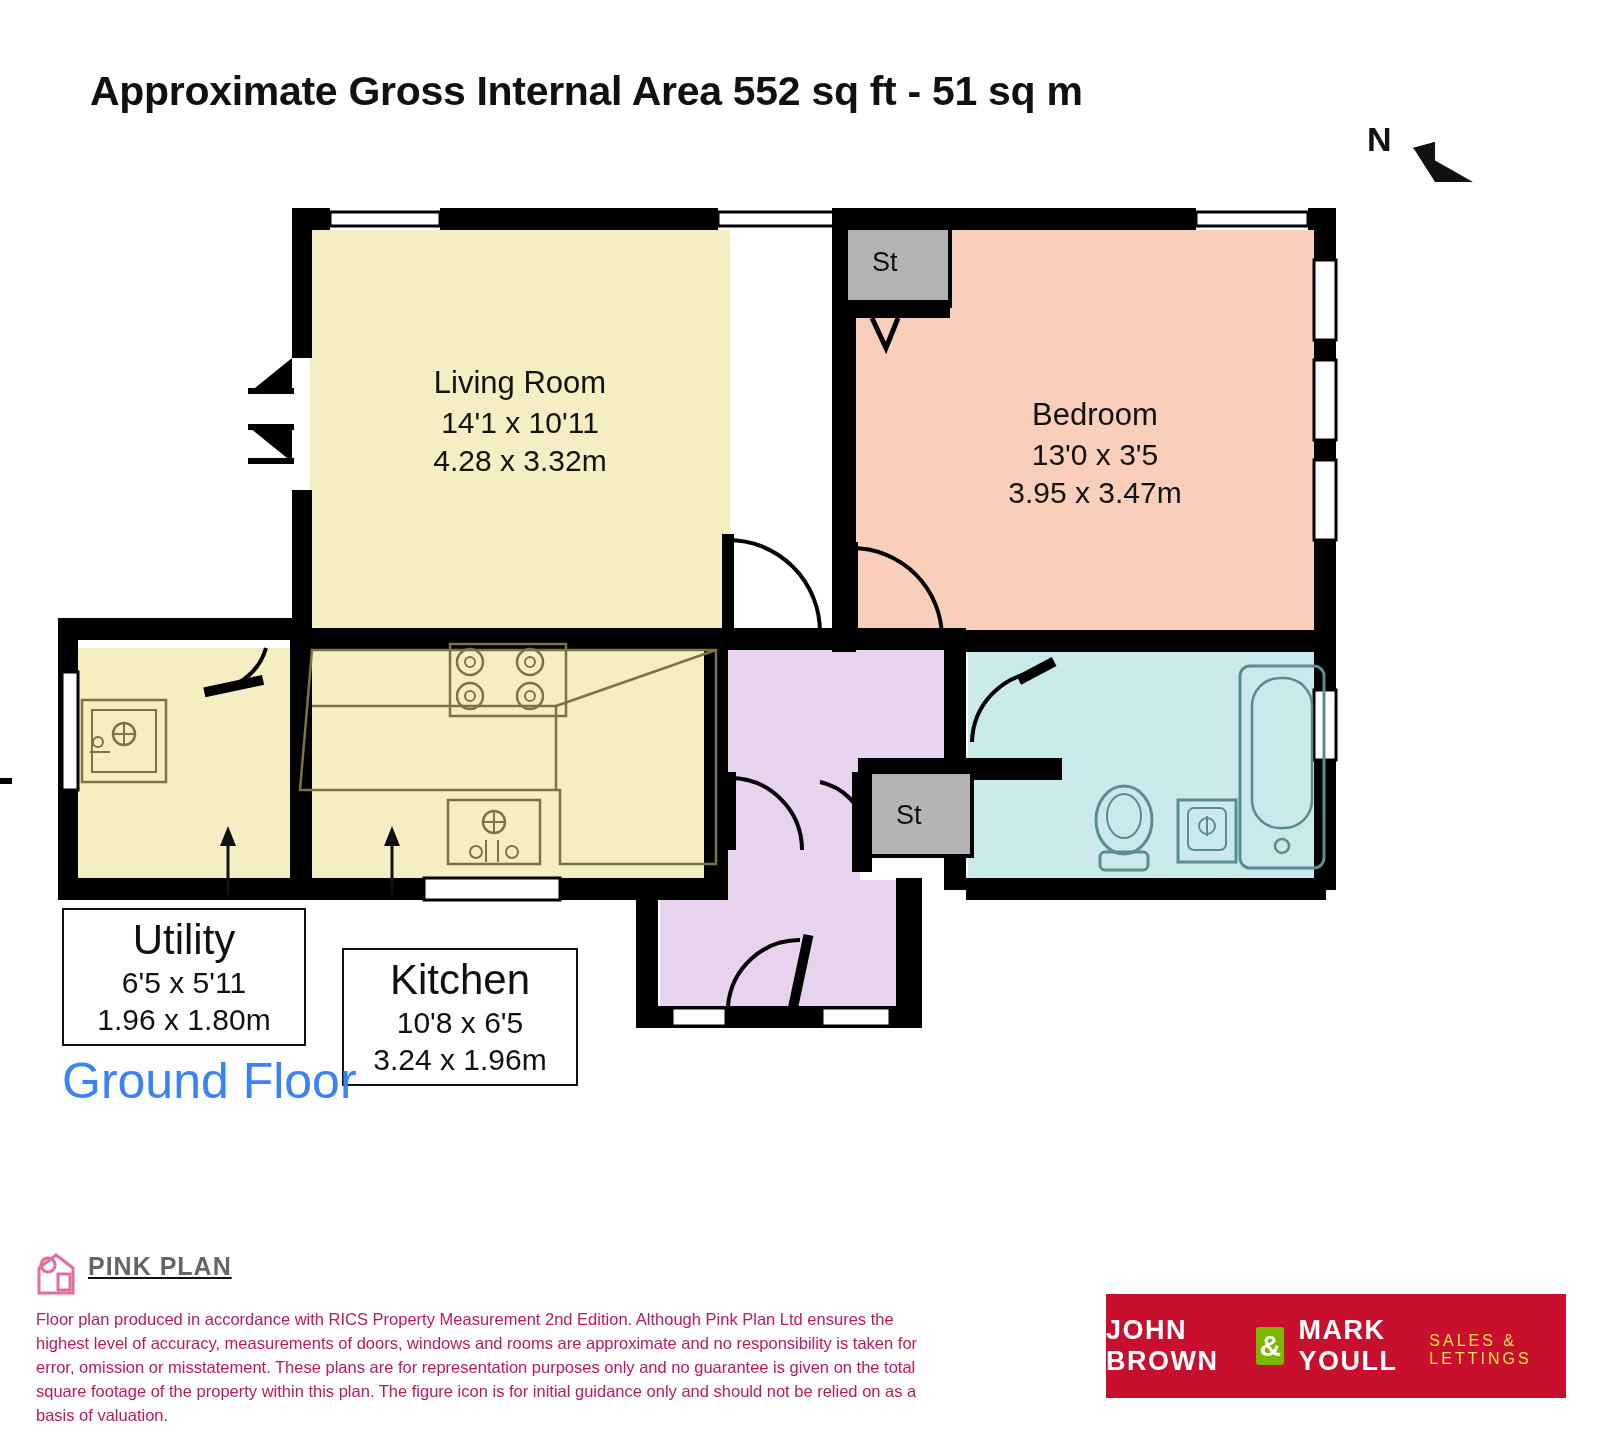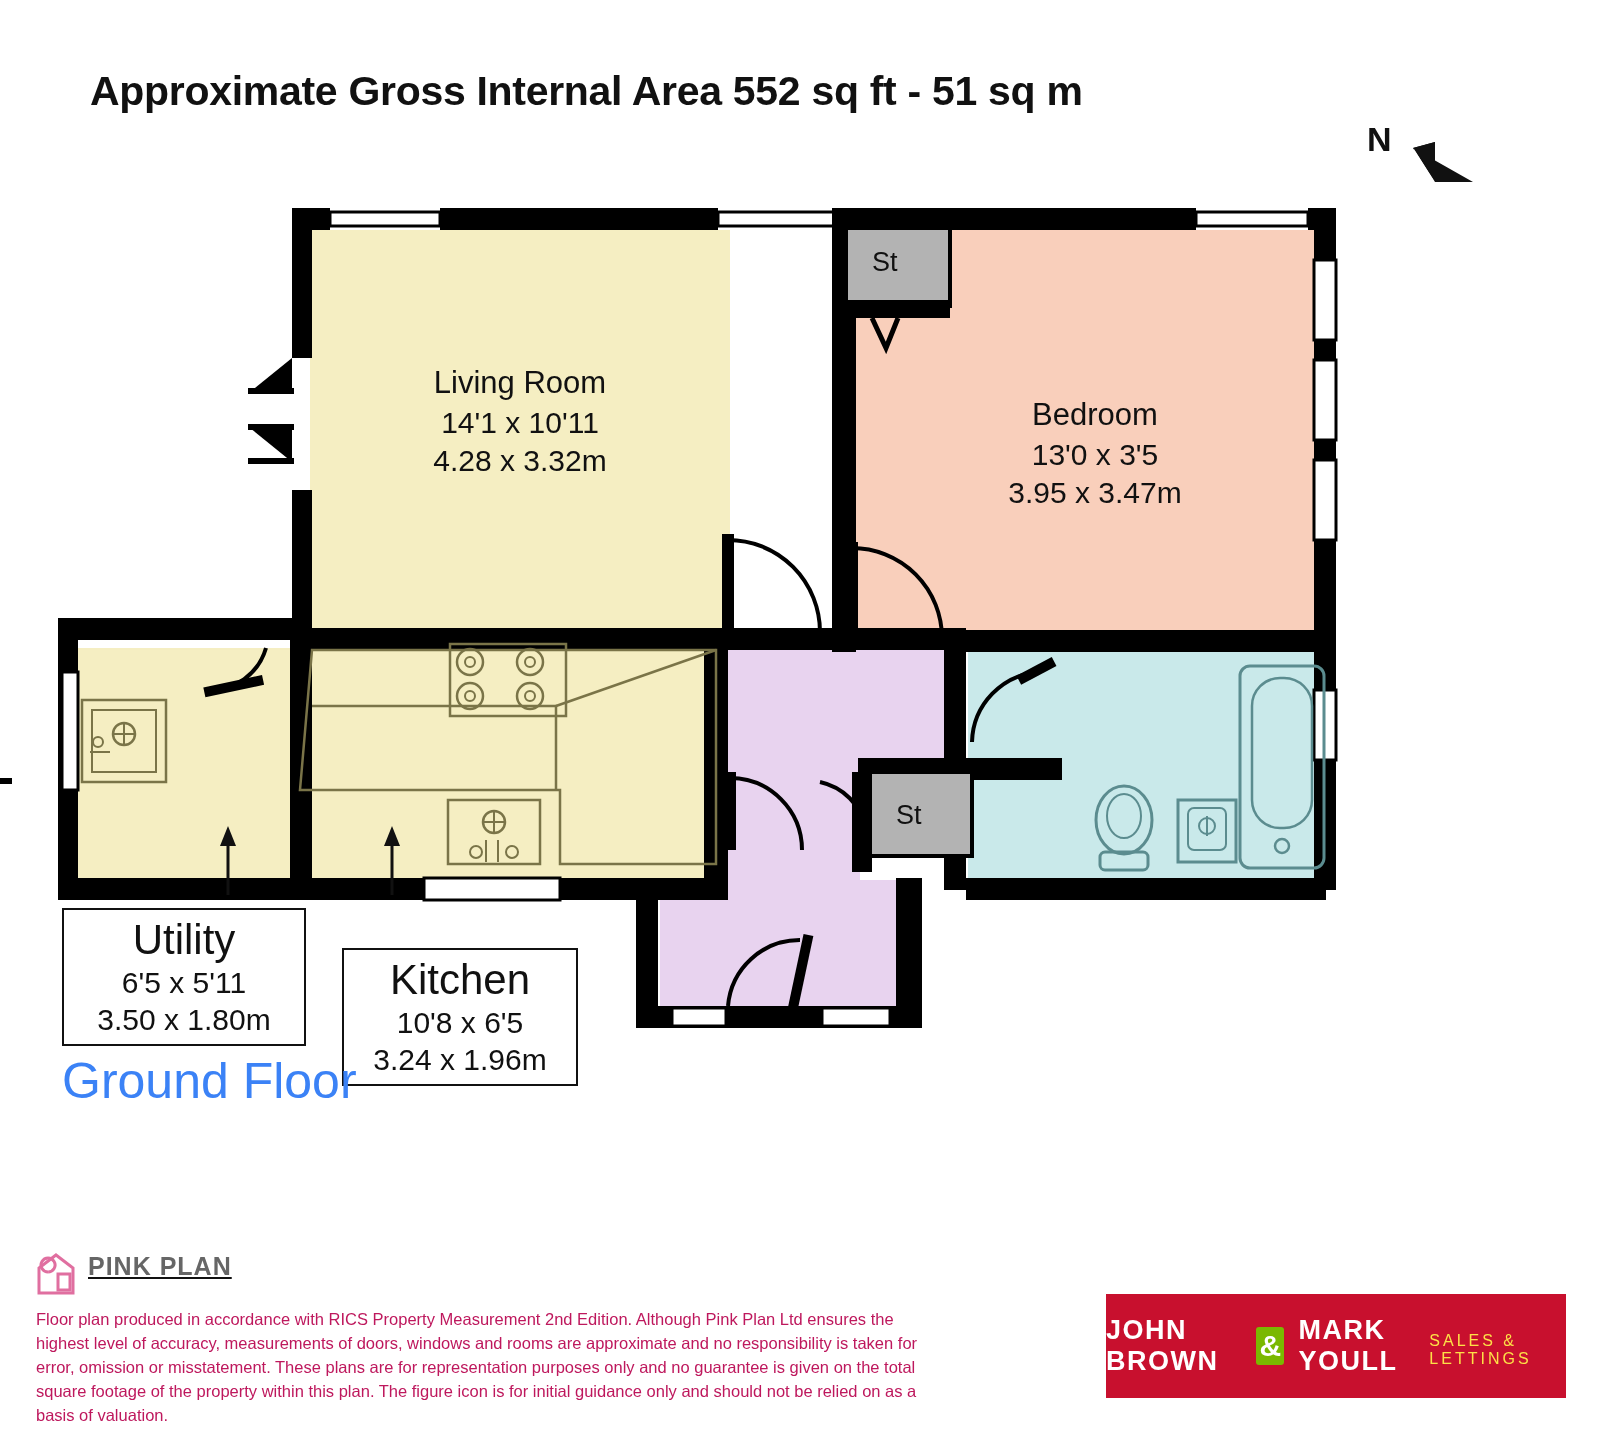--- a/index.html
+++ b/index.html
@@ -345,21 +345,21 @@
   <span class="rdim">13'0 x 3'5</span>
   <span class="rdim">3.95 x 3.47m</span>
 </div>
 
 <div class="st-label" style="left:872px; top:247px;">St</div>
 <div class="st-label" style="left:896px; top:800px;">St</div>
 
 <div class="boxed-label" style="left:62px; top:908px; width:244px;">
   <span class="rname">Utility</span>
   <span class="rdim">6'5 x 5'11</span>
-  <span class="rdim">3.50 x 1.80m</span>
+  <span class="rdim">1.96 x 1.80m</span>
 </div>
 
 <div class="boxed-label" style="left:342px; top:908px; width:236px;margin-top:40px;">
   <span class="rname">Kitchen</span>
   <span class="rdim">10'8 x 6'5</span>
   <span class="rdim">3.24 x 1.96m</span>
 </div>
 
 <div id="floor-name">Ground Floor</div>
 

